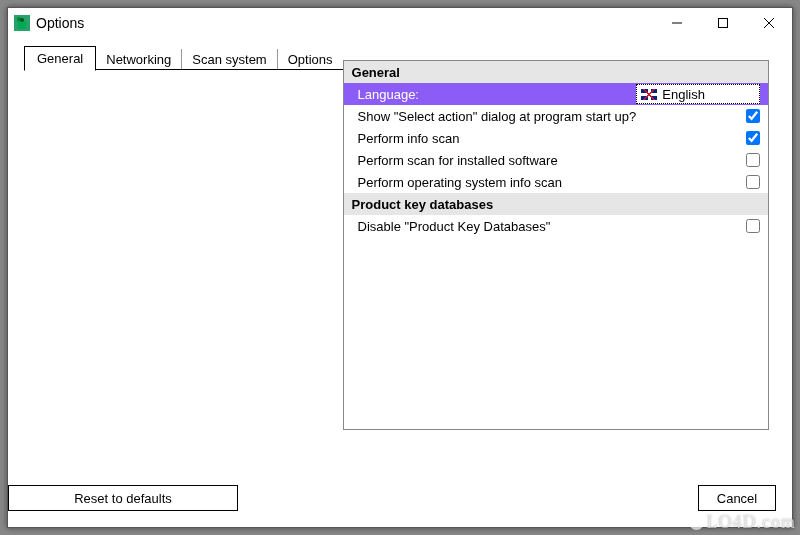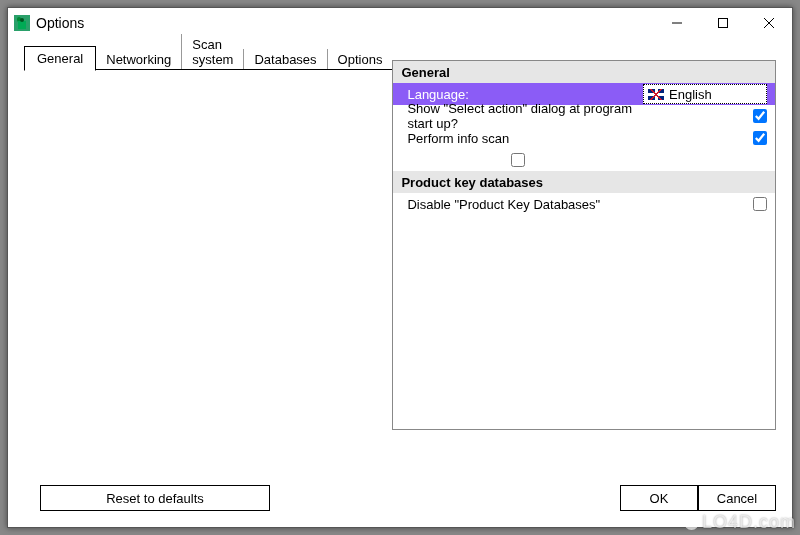--- a/index.html
+++ b/index.html
@@ -158,42 +158,43 @@
       #00247d;
   }
 
   input[type=checkbox] {
     width: 14px; height: 14px;
     margin: 0;
   }
 
   .footer {
     display: flex;
-    padding: 14px 16px 16px 32px;
+    padding: 14px 16px 16px 0;
+    gap: 8px;
   }
   .footer .spacer { flex: 1; }
   .btn {
     height: 26px;
     min-width: 78px;
     padding: 0 14px;
     border: 1px solid #000;
     background: #fff;
     font-size: 13px;
     display: flex;
     align-items: center;
     justify-content: center;
   }
   .btn.reset { min-width: 230px; font-size: 13px; }
 
   .watermark {
     position: absolute;
     right: 4px;
     bottom: 2px;
     font-size: 18px;
-    font-family: Liberation Sans, sans-serif;
+    font-family: Liberation Serif, serif;
     letter-spacing: 1px;
     color: rgba(255,255,255,0.65);
     text-shadow: 0 0 2px rgba(0,0,0,0.4);
     pointer-events: none;
     z-index: 50;
     display: flex;
     align-items: center;
     gap: 3px;
     justify-content: flex-end;
   }
@@ -238,21 +239,20 @@
       </div>
     </div>
   </div>
 
   <div class="content">
 
     <div class="tabrow">
       <div class="tab active">General</div>
       <div class="tab">Networking</div>
       <div class="tab">Scan system</div>
-      <div class="tab">Databases</div>
       <div class="tab">Options</div>
     </div>
 
     <div class="panel">
 
       <div class="row header">
         <span class="label">General</span>
       </div>
 
       <div class="row selected">
@@ -272,22 +272,29 @@
           </span>
       </div>
 
       <div class="row">
         <span class="label">Perform info scan</span>
         <span class="ctrl">
             <input type="checkbox" checked="" style="">
           </span>
       </div>
 
-
-      <div class="row">
+      <div class="row">
+        <span class="label">Perform scan for installed software</span>
+        <span class="ctrl">
+            <input type="checkbox" style="">
+          </span>
+      </div>
+
+      <div class="row">
+        <span class="label">Perform operating system info scan</span>
         <span class="ctrl">
             <input type="checkbox" style="">
           </span>
       </div>
 
       <div class="row header">
         <span class="label">Product key databases</span>
       </div>
 
       <div class="row">
@@ -297,21 +304,20 @@
           </span>
       </div>
 
     </div>
 
   </div>
 
   <div class="footer">
     <div class="btn reset">Reset to defaults</div>
     <div class="spacer"></div>
-    <div class="btn">OK</div>
     <div class="btn">Cancel</div>
   </div>
 
 </div>
 
 <div class="watermark">
   <span class="wm-badge"></span>
   <span>LO4D.com</span>
 </div>
 

